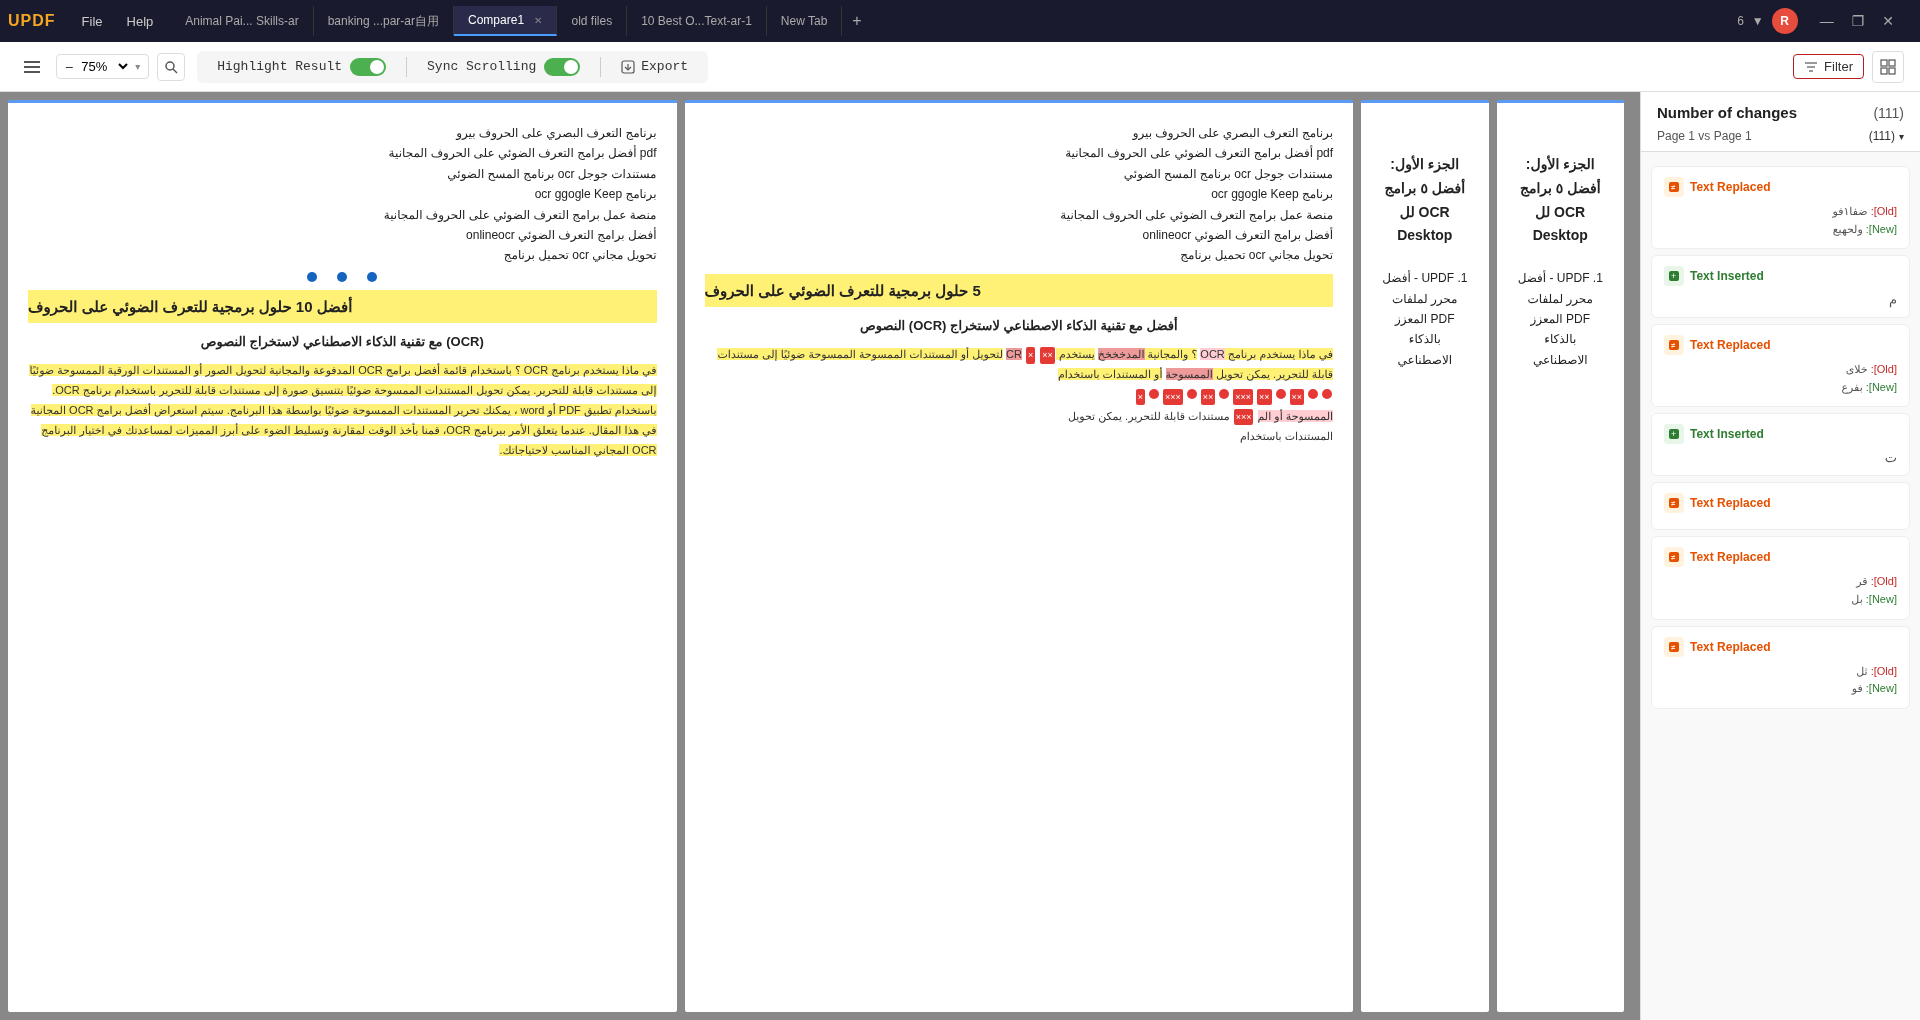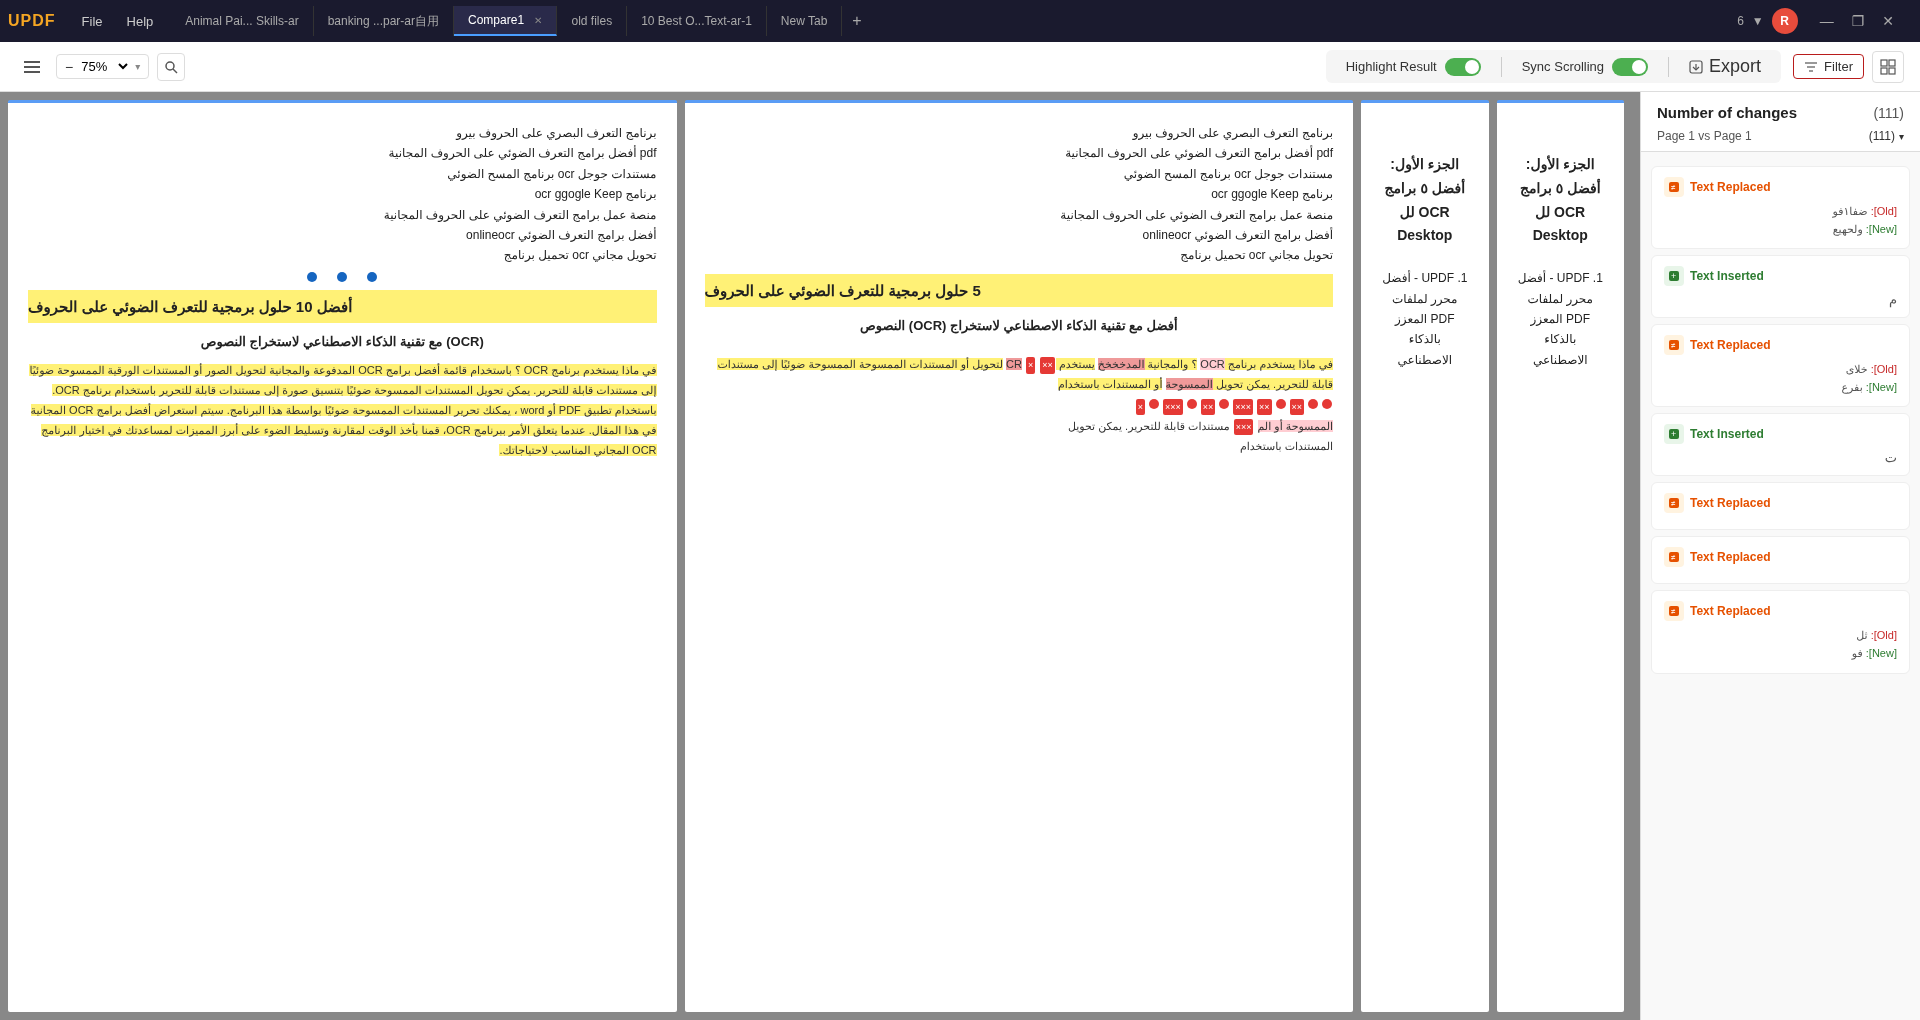--- a/index.html
+++ b/index.html
@@ -146,21 +146,22 @@
       border: none;
       outline: none;
       font-size: 13px;
       background: transparent;
       cursor: pointer;
     }
 
     .toolbar-center {
       flex: 1;
       display: flex;
-      justify-content: flex-end;
+      justify-content: flex-start;
+      font-family: Liberation Mono, monospace;
     }
     .toolbar-center-inner {
       display: flex;
       align-items: center;
       gap: 20px;
       background: #f5f5f5;
       border-radius: 6px;
       padding: 6px 20px;
     }
     .highlight-toggle-group {
@@ -191,21 +192,21 @@
     }
     .divider-v {
       width: 1px;
       height: 20px;
       background: #ccc;
     }
     .export-btn {
       display: flex;
       align-items: center;
       gap: 6px;
-      font-size: 18px;
+      font-size: 13px;
       color: #333;
       cursor: pointer;
     }
 
     .toolbar-right {
       display: flex;
       align-items: center;
       gap: 8px;
     }
     .filter-btn {
@@ -618,21 +619,21 @@
             <div>مستندات جوجل ocr برنامج المسح الضوئي</div>
             <div>برنامج ocr ggogle Keep</div>
             <div>منصة عمل برامج التعرف الضوئي على الحروف المجانية</div>
             <div>أفضل برامج التعرف الضوئي onlineocr</div>
             <div>تحويل مجاني ocr تحميل برنامج</div>
           </div>
 
           <div class="heading-highlight" style="background:#fff176;">5 حلول برمجية للتعرف الضوئي على الحروف</div>
           <div class="subheading">أفضل  مع تقنية الذكاء الاصطناعي لاستخراج (OCR) النصوص</div>
 
-          <div style="direction:rtl;text-align:right;font-size:11px;color:#333;margin-top:18px;line-height:1.8;">
+          <div style="direction:rtl;text-align:right;font-size:11px;color:#333;margin-top:8px;line-height:1.8;">
             <span class="highlighted-yellow">في ماذا يستخدم برنامج </span>
             <span class="highlighted-red-block">OCR</span>
             <span class="highlighted-yellow"> ؟ والمجانية </span>
             <span style="background:#ef9a9a;color:#333;">المدخخخخ</span>
             <span class="highlighted-yellow"> يستخدم </span>
             <span class="xx-marker">××</span>
             <span class="xx-marker">×</span>
             <span style="background:#ef9a9a;">CR</span>
             <span class="highlighted-yellow"> لتحويل أو المستندات الممسوحة الممسوحة ضوئيًا إلى مستندات قابلة للتحرير. يمكن تحويل </span>
             <span style="background:#ef9a9a;">الممسوحة</span>
@@ -780,20 +781,26 @@
       <div class="change-item">
         <div class="change-type-row">
           <div class="change-icon replaced">
             <svg width="12" height="12" viewBox="0 0 12 12">
                 <rect x="1" y="1" width="10" height="10" rx="2" fill="#e65100"></rect>
                 <text x="3" y="9" font-size="8" fill="#fff">≠</text>
               </svg>
           </div>
           <span class="change-type-label replaced">Text Replaced</span>
         </div>
+        <div class="change-detail">
+          <span class="old-val">[Old]:</span>
+          <span>قر</span><br>
+          <span class="new-val">[New]:</span>
+          <span>بل</span>
+        </div>
       </div>
 
       <div class="change-item">
         <div class="change-type-row">
           <div class="change-icon replaced">
             <svg width="12" height="12" viewBox="0 0 12 12">
                 <rect x="1" y="1" width="10" height="10" rx="2" fill="#e65100"></rect>
                 <text x="3" y="9" font-size="8" fill="#fff">≠</text>
               </svg>
           </div>

